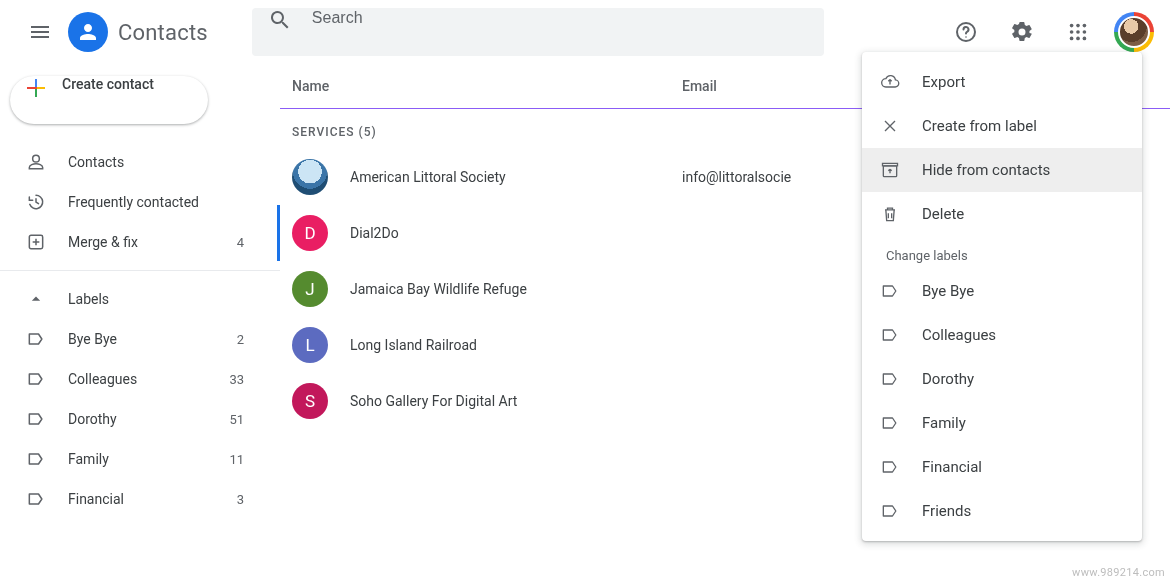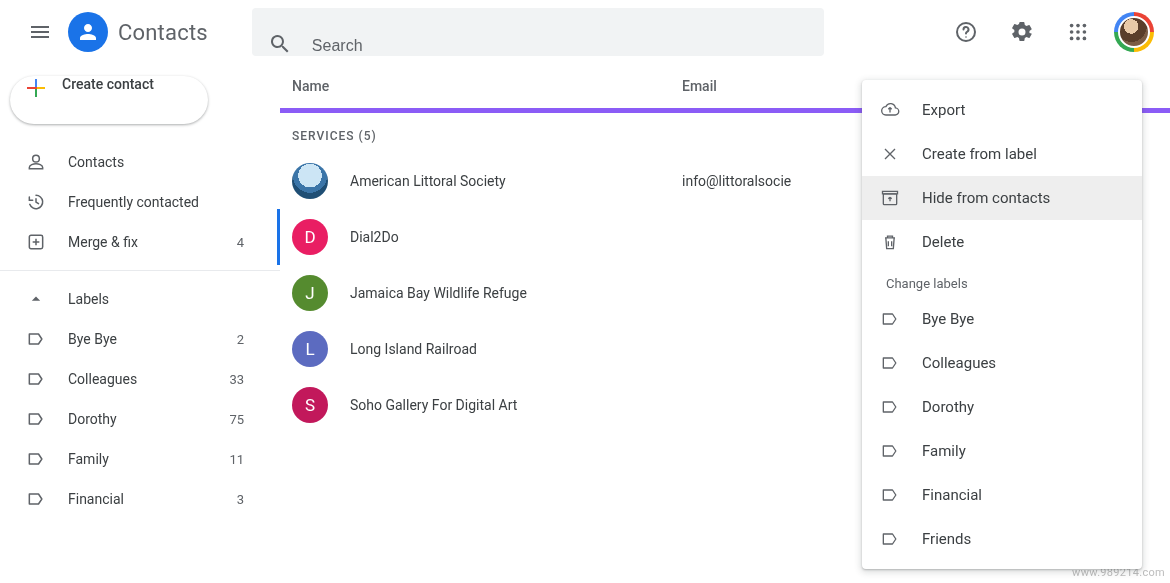--- a/index.html
+++ b/index.html
@@ -5,21 +5,21 @@
   * { box-sizing: border-box; }
   html, body { margin:0; padding:0; font-family: 'Google Sans', Roboto, Arial, sans-serif; background:#fff; color:#3c4043; }
   body { width:1170px; height:583px; overflow:hidden; position:relative; }
 
   .header { display:flex; align-items:center; height:64px; padding:0 16px; }
   .hamburger { width:48px; height:48px; display:flex; align-items:center; justify-content:center; color:#5f6368; cursor:pointer; border-radius:50%; }
   .logo-wrap { display:flex; align-items:center; margin-left:4px; }
   .logo-circle { width:40px; height:40px; border-radius:50%; background:#1a73e8; display:flex; align-items:center; justify-content:center; }
   .logo-circle svg { fill:#fff; }
   .logo-text { font-size:22px; color:#5f6368; margin-left:10px; letter-spacing:0.2px; }
-  .search { flex:0 0 572px; margin-left:44px; height:48px; background:#f1f3f4; border-radius:4px; display:flex; align-items:flex-end; padding:0 16px; }
+  .search { flex:0 0 572px; margin-left:44px; height:48px; background:#f1f3f4; border-radius:4px; display:flex; align-items:flex-start; padding:0 16px; }
   .search svg { fill:#5f6368; width:24px; height:24px; }
   .search input { border:none; background:transparent; font-size:16px; color:#5f6368; margin-left:18px; outline:none; flex:1; }
   .search input::placeholder { color:#5f6368; }
   .header-right { margin-left:auto; display:flex; align-items:center; gap:8px; }
   .icon-btn { width:48px; height:48px; display:flex; align-items:center; justify-content:center; color:#5f6368; cursor:pointer; border-radius:50%; }
   .avatar-wrap { width:40px; height:40px; border-radius:50%; padding:2px; background:conic-gradient(#ea4335 0 25%, #fbbc05 25% 50%, #34a853 50% 75%, #4285f4 75% 100%); display:flex; align-items:center; justify-content:center; margin-left:4px; }
   .avatar { width:32px; height:32px; border-radius:50%; background:radial-gradient(circle at 40% 30%, #e8c9a8 0 28%, #5a3e2b 28% 60%, #7c5c44 60% 100%); border:2px solid #fff; }
 
   .main { display:flex; height:calc(100% - 64px); }
 
@@ -34,38 +34,38 @@
   .nav-item .text { flex:1; }
   .nav-item .count { font-size:13px; color:#5f6368; }
   .nav-item svg { width:20px; height:20px; fill:#5f6368; flex-shrink:0; }
 
   .divider { height:1px; background:#e8eaed; margin:8px 0; }
 
   .labels-header { display:flex; align-items:center; height:40px; padding:0 24px 0 26px; cursor:pointer; font-size:14px; color:#3c4043; gap:22px; }
   .labels-header svg.chev { width:20px; height:20px; fill:#5f6368; flex-shrink:0; }
 
   .content { flex:1; position:relative; }
-  .content-header { display:flex; padding:14px 32px 14px 12px; font-size:14px; color:#5f6368; font-weight:500; border-bottom:5px solid #8b5cf6; }
+  .content-header { display:flex; padding:14px 32px 14px 12px; font-size:14px; color:#5f6368; font-weight:500; border-bottom:1px solid #8b5cf6; }
   .col-name { width:390px; }
   .col-email { flex:1; }
   .section-title { padding:16px 12px 10px; font-size:12px; font-weight:500; letter-spacing:1px; color:#5f6368; }
   .row { display:flex; align-items:center; height:56px; padding-left:12px; cursor:pointer; position:relative; }
   .row .selbar { width:3px; height:56px; background:#1a73e8; position:absolute; left:-3px; display:none; }
   .row.selected .selbar { display:block; }
   .av { width:36px; height:36px; border-radius:50%; display:flex; align-items:center; justify-content:center; color:#fff; font-size:17px; margin-right:22px; flex-shrink:0; }
   .av.pink{background:#e91e63;}
   .av.olive{background:#558b2f;}
   .av.indigo{background:#5c6bc0;}
   .av.crimson{background:#c2185b;}
   .av.img { background:radial-gradient(circle at 50% 35%, #cce5f5 0 40%, #3b75a8 40% 58%, #1f4e74 58% 100%); border:none; position:relative; }
   .row .rname { width:332px; font-size:14px; color:#3c4043; }
   .row .remail { font-size:14px; color:#3c4043; }
 
   
-  .menu { position:absolute; top:80px; right:28px; width:280px; background:#fff; border-radius:4px; box-shadow:0 2px 6px 2px rgba(60,64,67,.15),0 1px 2px rgba(60,64,67,.3); padding:8px 0; z-index:10; }
+  .menu { position:absolute; top:52px; right:28px; width:280px; background:#fff; border-radius:4px; box-shadow:0 2px 6px 2px rgba(60,64,67,.15),0 1px 2px rgba(60,64,67,.3); padding:8px 0; z-index:10; }
   .menu-item { display:flex; align-items:center; height:44px; padding:0 18px; cursor:pointer; gap:22px; font-size:15px; color:#3c4043; }
   .menu-item:hover, .menu-item.hl { background:#eeeeee; }
   .menu-item svg { width:20px; height:20px; fill:none; stroke:#5f6368; stroke-width:1.6; flex-shrink:0; }
   .menu-sep { font-size:13px; color:#5f6368; padding:12px 24px 6px; }
   
   .watermark { position:absolute; right:5px; bottom:4px; font-size:11px; color:#bdbdbd; letter-spacing:0.3px; }
 </style>
 </head>
 <body>
 
@@ -181,21 +181,21 @@
             <path d="M4 6h11l4 6-4 6H4z" fill="none" stroke="#5f6368" stroke-width="1.8" stroke-linejoin="round"></path>
           </svg>
           <span class="text">Colleagues</span>
           <span class="count">33</span>
         </div>
         <div class="nav-item">
           <svg viewBox="0 0 24 24">
             <path d="M4 6h11l4 6-4 6H4z" fill="none" stroke="#5f6368" stroke-width="1.8" stroke-linejoin="round"></path>
           </svg>
           <span class="text">Dorothy</span>
-          <span class="count">75</span>
+          <span class="count">51</span>
         </div>
         <div class="nav-item">
           <svg viewBox="0 0 24 24">
             <path d="M4 6h11l4 6-4 6H4z" fill="none" stroke="#5f6368" stroke-width="1.8" stroke-linejoin="round"></path>
           </svg>
           <span class="text">Family</span>
           <span class="count">11</span>
         </div>
         <div class="nav-item">
           <svg viewBox="0 0 24 24">

